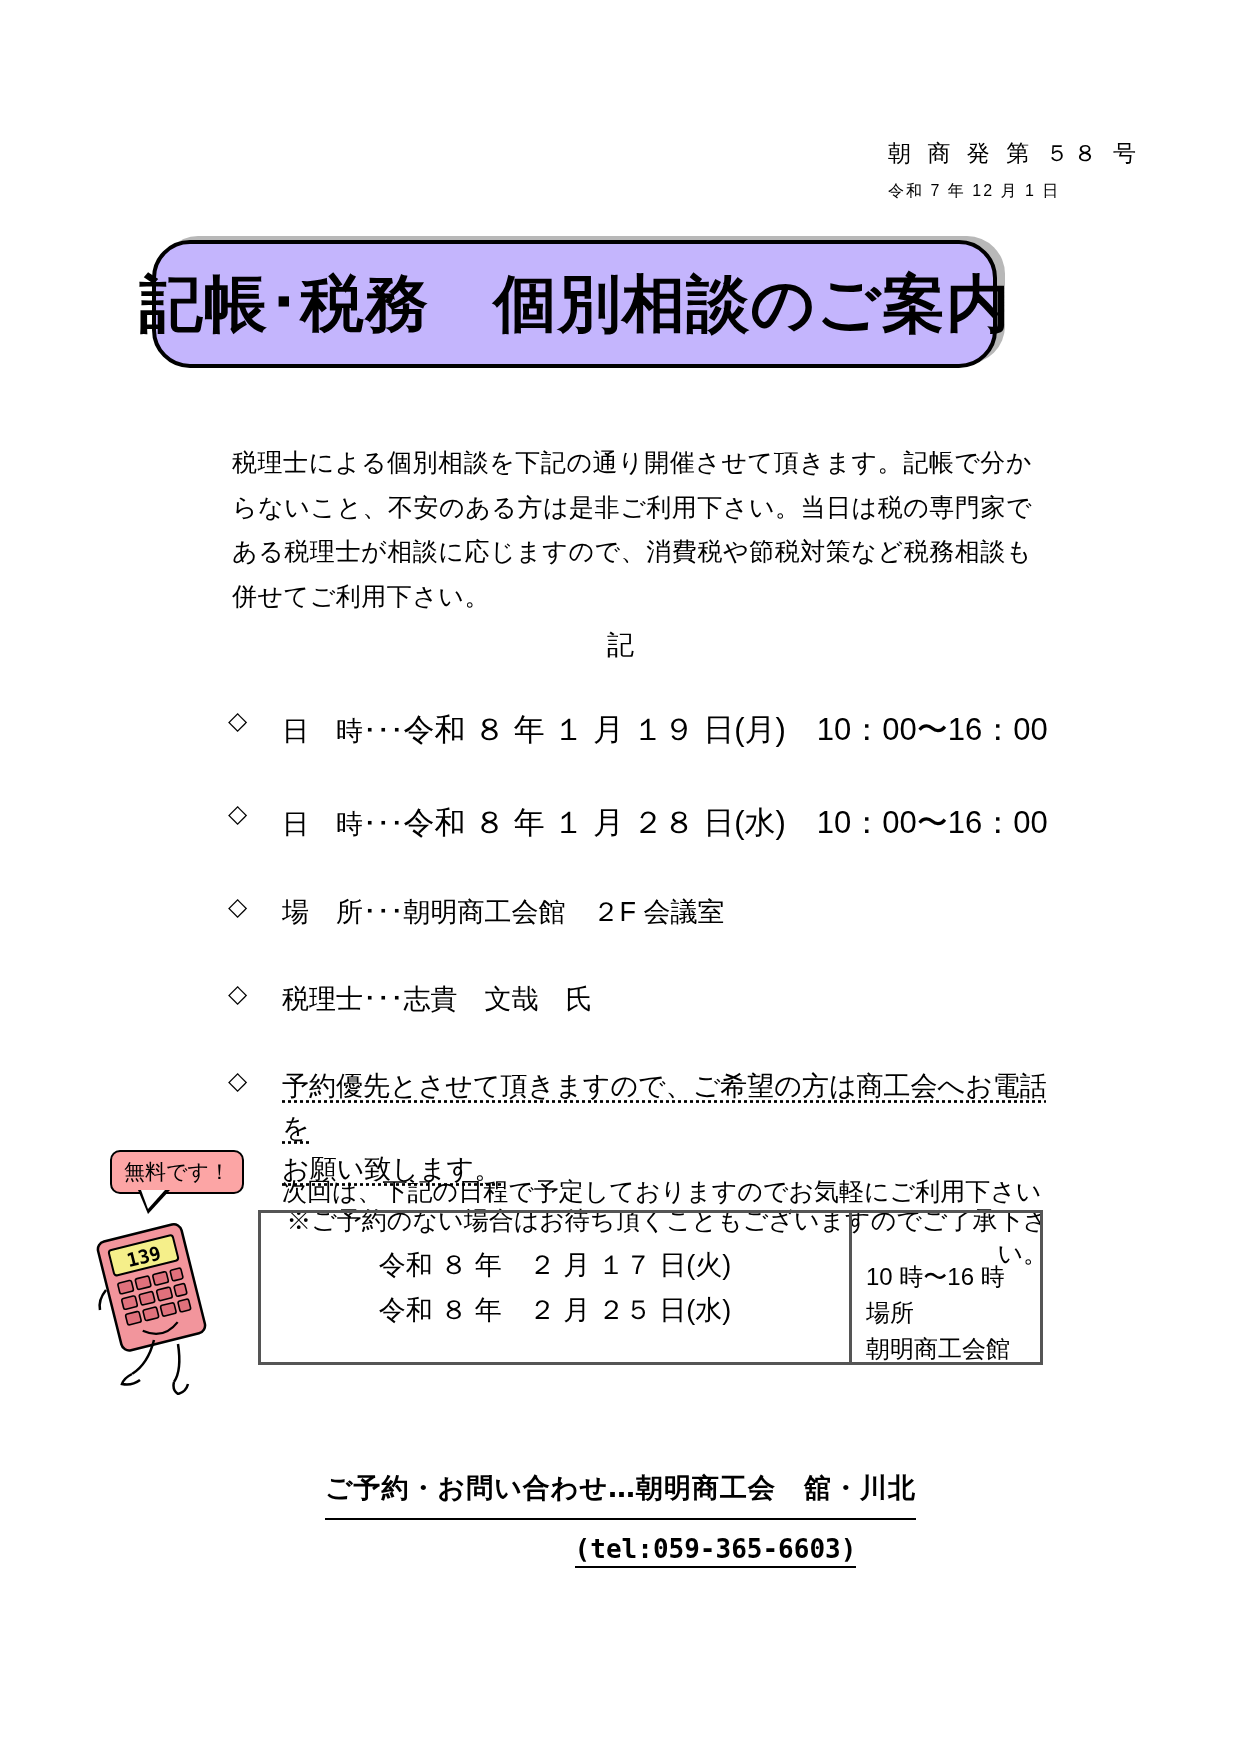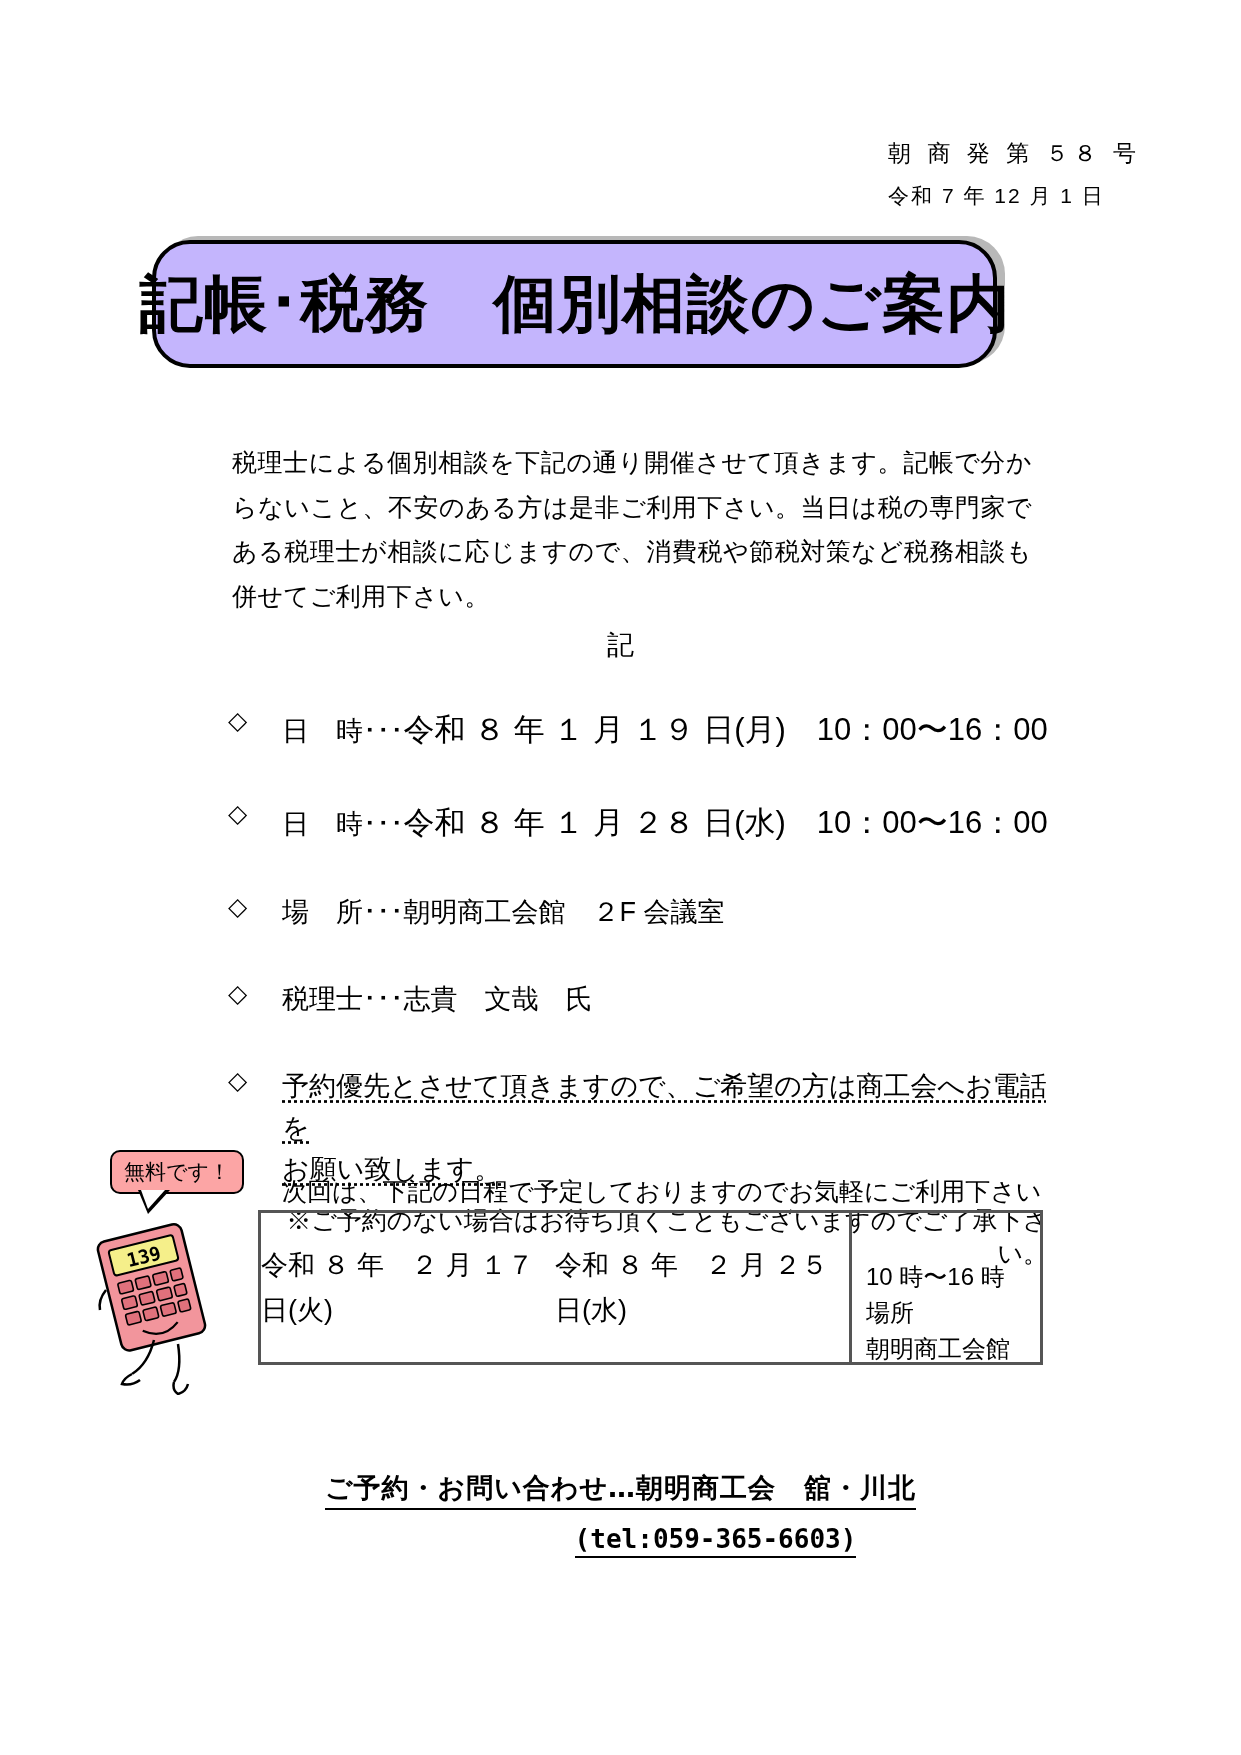--- a/index.html
+++ b/index.html
@@ -26,21 +26,21 @@
     top: 132px;
     right: 100px;
     text-align: left;
     line-height: 1.9;
   }
   .doc-no {
     font-size: 23px;
     letter-spacing: 5px;
   }
   .doc-date {
-    font-size: 21px;
+    font-size: 16px;
     letter-spacing: 2px;
   }
 
   
   .title-wrap {
     position: absolute;
     top: 228px;
     left: 152px;
     width: 845px;
     height: 128px;
@@ -152,23 +152,23 @@
     width: 785px;
     height: 155px;
     border: 3px solid #555;
     box-sizing: border-box;
     display: flex;
   }
   .sched-left {
     flex: 0 0 588px;
     border-right: 3px solid #555;
     display: flex;
-    flex-direction: row;
+    flex-direction: column;
     align-items: center;
-    justify-content: flex-end;
+    justify-content: center;
     font-size: 27px;
     line-height: 1.65;
   }
   .sched-right {
     flex: 1;
     padding: 14px 0 0 14px;
     font-size: 24px;
     line-height: 1.5;
     box-sizing: border-box;
     margin-top: 32px;
@@ -222,21 +222,21 @@
     width: 1241px;
     text-align: center;
   }
   .footer-line1 {
     font-family: "DejaVu Sans", sans-serif;
     font-weight: bold;
     font-size: 27px;
     letter-spacing: 1px;
     display: inline-block;
     border-bottom: 2px solid #000;
-    padding-bottom: 2px;
+    padding-bottom: 12px;
   }
   .footer-line2 {
     margin-top: 14px;
     padding-left: 190px;
   }
   .footer-tel {
     font-family: "DejaVu Sans Mono", monospace;
     font-weight: bold;
     font-size: 26px;
     display: inline-block;

